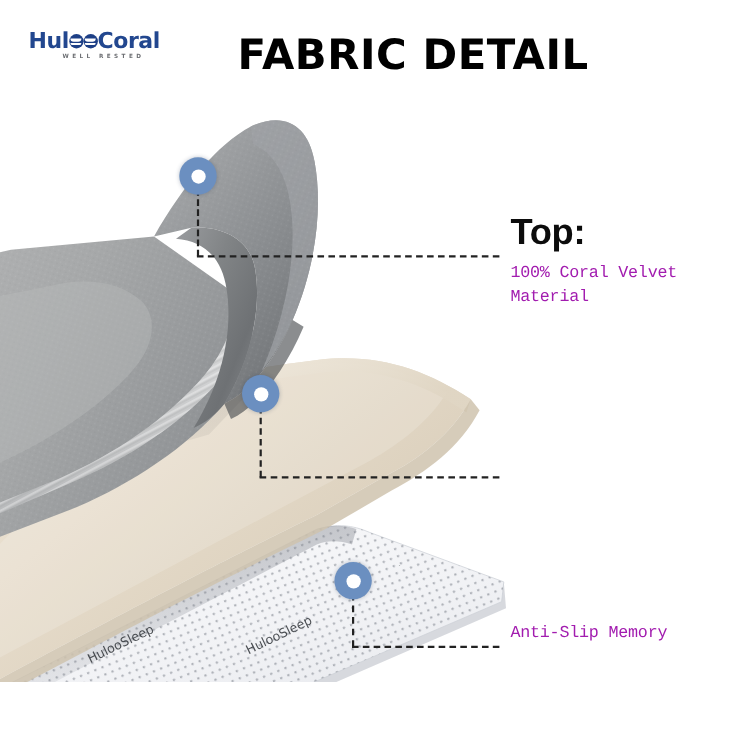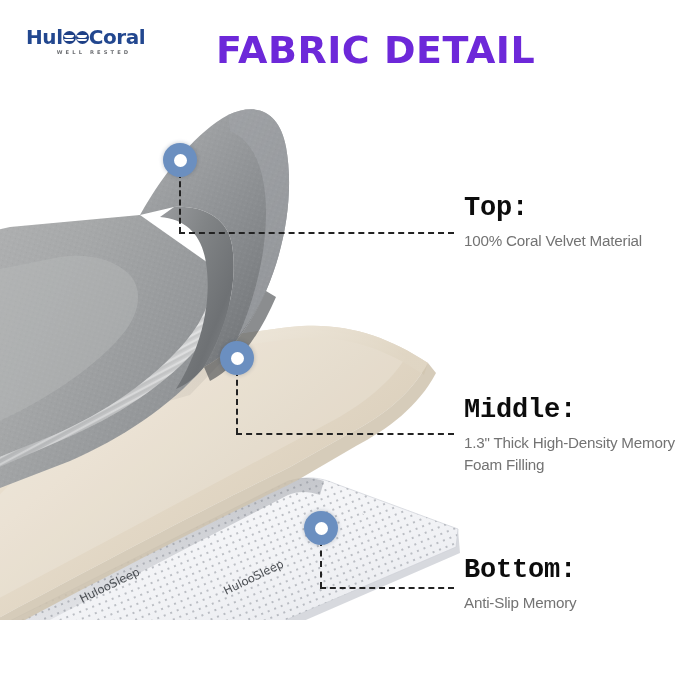--- a/index.html
+++ b/index.html
@@ -84,21 +84,21 @@
 
   
   #page-title {
     position: absolute;
     left: 216px;
     top: 28px;
     font-family: "DejaVu Sans", sans-serif;
     font-weight: bold;
     font-size: 38px;
     letter-spacing: 0.5px;
-    color: #6d28d9;
+    color: #000000;
     white-space: nowrap;
   }
 
   
   #product-illustration {
     position: absolute;
     left: -10px;
     top: 95px;
     width: 470px;
     height: 525px;
@@ -145,32 +145,32 @@
   #leader-bottom-v { left: 320px; top: 540px;  height: 48px; }
   #leader-bottom-h { left: 320px; top: 587px;  width: 134px; }
 
   
   .callout {
     position: absolute;
     left: 464px;
     width: 215px;
   }
   .callout-heading {
-    font-family: Liberation Mono, monospace;
+    font-family: Liberation Sans, sans-serif;
     font-weight: bold;
-    font-size: 27px;
+    font-size: 33px;
     color: #0c0c0c;
     letter-spacing: -0.2px;
     line-height: 1.05;
   }
   .callout-body {
     margin-top: 8px;
-    font-family: Liberation Sans, sans-serif;
+    font-family: Liberation Mono, monospace;
     font-size: 15.2px;
-    color: #737373;
+    color: #a21caf;
     line-height: 1.45;
     letter-spacing: -0.2px;
   }
   #callout-top    { top: 194px; }
   #callout-middle { top: 396px; }
   #callout-bottom { top: 556px; }
 </style>
 </head>
 <body>
 
@@ -352,23 +352,18 @@
 
   <div class="marker" id="marker-top"></div>
   <div class="marker" id="marker-middle"></div>
   <div class="marker" id="marker-bottom"></div>
 
   <div class="callout" id="callout-top">
     <div class="callout-heading">Top:</div>
     <div class="callout-body">100% Coral Velvet Material</div>
   </div>
 
-  <div class="callout" id="callout-middle">
-    <div class="callout-heading">Middle:</div>
-    <div class="callout-body">1.3" Thick High-Density Memory Foam Filling</div>
-  </div>
 
   <div class="callout" id="callout-bottom">
-    <div class="callout-heading">Bottom:</div>
     <div class="callout-body">Anti-Slip Memory</div>
   </div>
 
 </div>
 
 </body></html>

